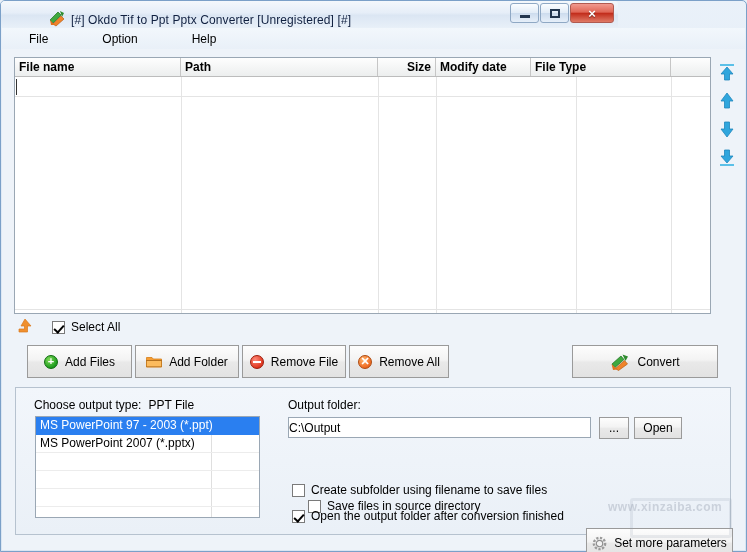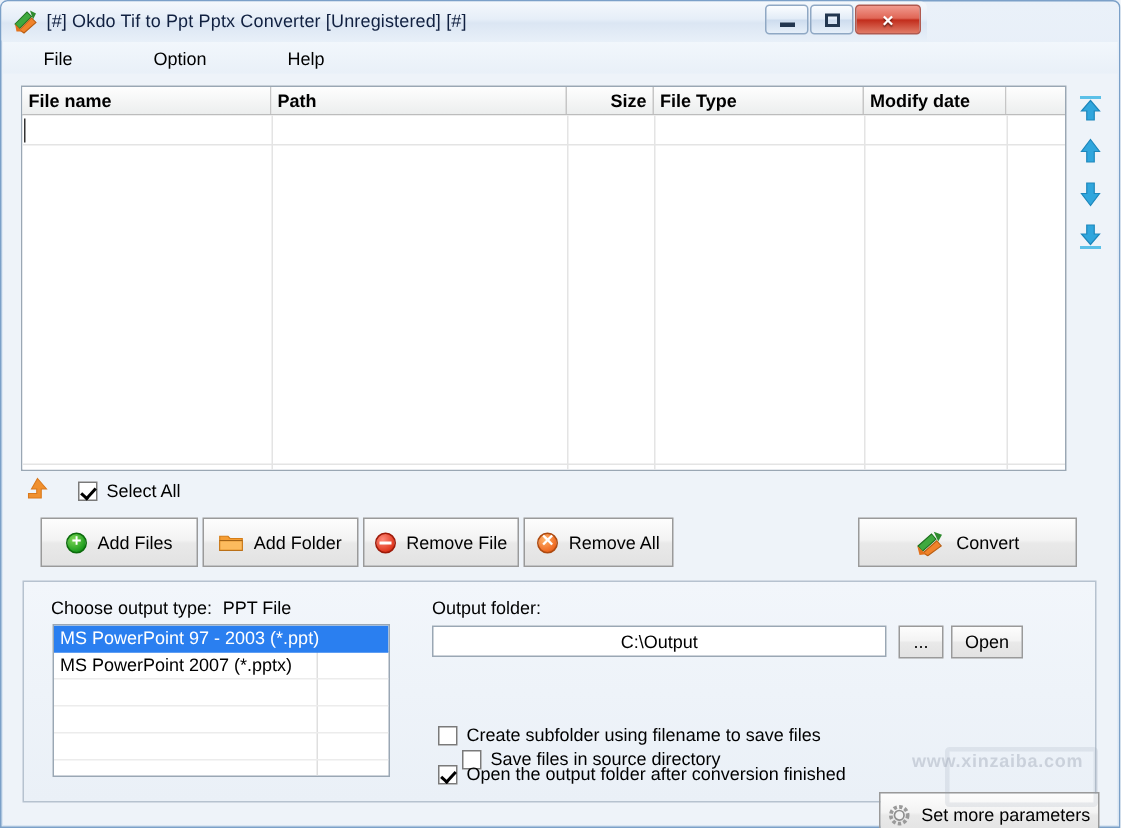--- a/index.html
+++ b/index.html
@@ -24,22 +24,23 @@
     border-radius: 5px 5px 0 0;
     background: linear-gradient(180deg,#eaf1f9 0%,#dfe9f5 30%,#d9e5f2 100%);
     box-sizing: border-box;
   }
 
   
   .titlebar {
     position: absolute; left: 1px; top: 1px; width: 617px; height: 26px;
     border-radius: 4px 4px 0 0;
     background: linear-gradient(180deg,#f4f8fc 0%,#e6eef8 45%,#dbe6f3 55%,#e7eff8 100%);
-    display: flex; align-items: center;
-    box-sizing: border-box;
+    display: flex; align-items: flex-end;
+    box-sizing: border-box;
+    padding-left: 40px;
   }
   .title-icon {
     width: 18px; height: 18px; margin-left: 7px; margin-right: 5px;
     position: relative; flex: none;
   }
   .title-text {
     font-size: 12px; color: #102040; white-space: nowrap;
     letter-spacing: .1px;
   }
   .caption-buttons {
@@ -187,24 +188,23 @@
     border-bottom: 1px solid #ececec;
     position: relative; z-index: 2;
   }
   .tl-row.selected { background: #2a7ff0; color: #fff; border-bottom-color: #2a7ff0; }
   .tl-row.empty { color: transparent; }
 
   .out-label { position: absolute; left: 272px; top: 10px; font-size: 12px; }
   .out-input {
     position: absolute; left: 272px; top: 29px; width: 303px; height: 21px;
     border: 1px solid #9aa7b4; background: #fff;
-    font-size: 12px; line-height: 19px; padding: 0 20px;
+    font-size: 12px; line-height: 19px; padding: 0 0;
     box-sizing: border-box; color: #000;
     font-family: "Liberation Sans", sans-serif;
-    text-align: center;
   }
   .btn-browse { position: absolute; left: 583px; top: 29px; width: 30px; height: 22px; }
   .btn-open   { position: absolute; left: 618px; top: 29px; width: 48px; height: 22px; }
 
   .cbrow { position: absolute; display: flex; align-items: center; font-size: 12px; }
   .cbrow-1 { left: 292px; top: 69px; margin-top: 42px; }
   .cbrow-2 { left: 276px; top: 95px; }
   .cbrow-3 { left: 276px; top: 121px; }
 
   .btn-params {
@@ -273,22 +273,22 @@
     <div class="menu-item">Help</div>
   </div>
 
   <div class="client">
 
     <div class="list-wrap">
       <div class="list-head">
         <div class="hcell" style="width:166px">File name</div>
         <div class="hcell" style="width:197px">Path</div>
         <div class="hcell right" style="width:58px">Size</div>
+        <div class="hcell" style="width:95px">Modify date</div>
         <div class="hcell" style="width:140px">File Type</div>
-        <div class="hcell" style="width:95px">Modify date</div>
         <div class="hcell" style="width:39px;border-right:none"></div>
       </div>
       <div class="list-body">
         <div class="caret"></div>
         <div class="col-line" style="left:166px"></div>
         <div class="col-line" style="left:363px"></div>
         <div class="col-line" style="left:421px"></div>
         <div class="col-line" style="left:561px"></div>
         <div class="col-line" style="left:656px"></div>
         <div class="row-line" style="top:19px"></div>

